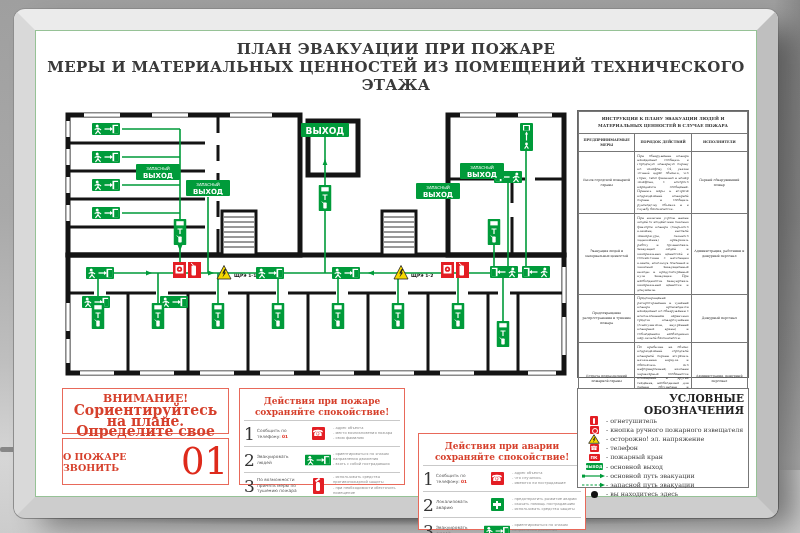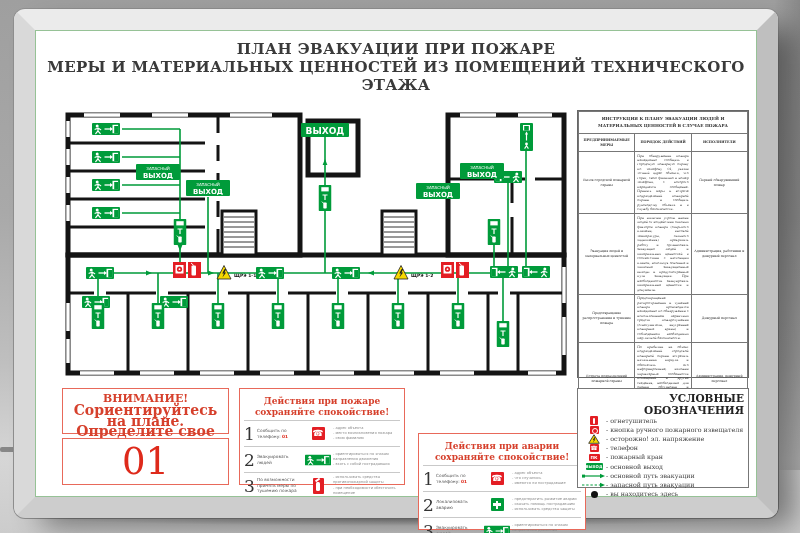--- a/index.html
+++ b/index.html
@@ -305,20 +305,21 @@
           </table>
       </div>
 
       <div class="bbox attention">
         <div class="att1">ВНИМАНИЕ!</div>
         <div class="att2">Сориентируйтесь на плане.</div>
         <div class="att2">Определите свое место нахождения</div>
       </div>
 
       <div class="bbox call">
+        <span class="call-label">О ПОЖАРЕ ЗВОНИТЬ</span>
         <span class="call-num">01</span>
       </div>
 
       <div class="bbox action fire">
         <div class="ab-head">
           <span>Действия при пожаре</span><br>
           <span>сохраняйте спокойствие!</span>
         </div>
         <div class="ab-row">
           <div class="ab-num">1</div>

